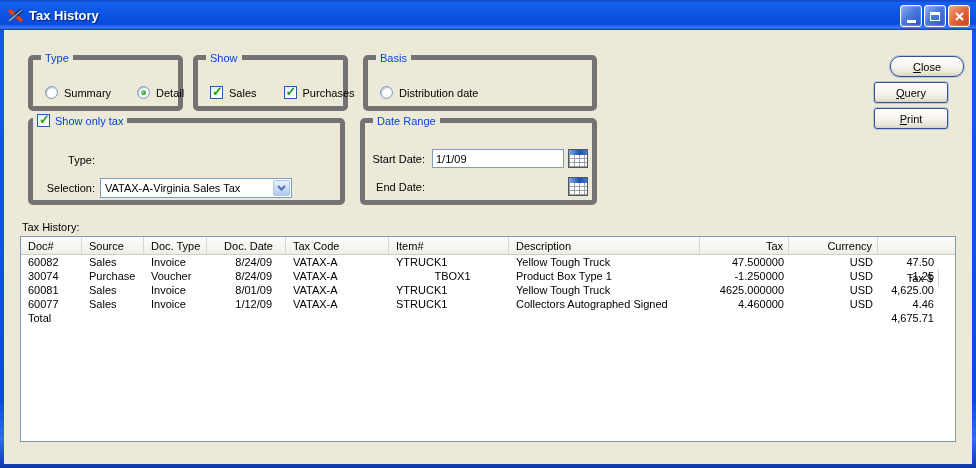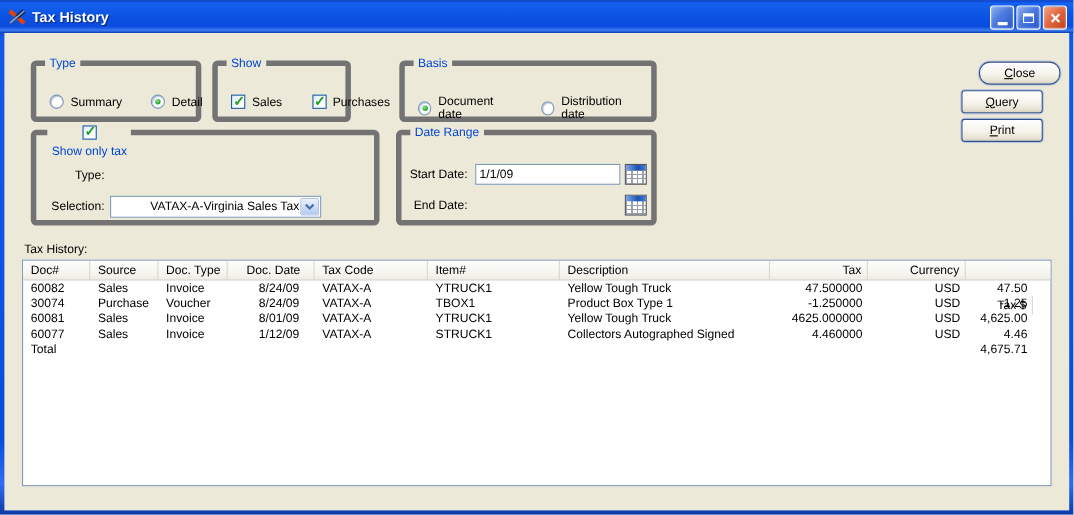--- a/index.html
+++ b/index.html
@@ -132,56 +132,52 @@
           <span class="radio"></span>
           <span>Summary</span>
         </div>
         <div class="opt">
           <span class="radio checked"></span>
           <span>Detail</span>
         </div>
       </div>
     </div>
 
-    <div class="group" style="left:189px; top:25px; width:126px; height:56px;">
+    <div class="group" style="left:189px; top:25px; width:155px; height:56px;">
       <span class="group-label">Show</span>
       <div class="group-row" style="gap:27px;">
         <div class="opt">
           <span class="checkbox checked"></span>
           <span>Sales</span>
         </div>
         <div class="opt">
           <span class="checkbox checked"></span>
           <span>Purchases</span>
         </div>
       </div>
     </div>
 
     <div class="group" style="left:359px; top:25px; width:234px; height:56px;">
       <span class="group-label">Basis</span>
       <div class="group-row" style="gap:22px;">
         <div class="opt">
-          <span class="radio checked"></span>
-          <span>Document date</span>
-        </div>
-        <div class="opt">
           <span class="radio"></span>
           <span>Distribution date</span>
         </div>
       </div>
     </div>
 
     <div class="group" style="left:24px; top:88px; width:317px; height:87px;">
-      <span class="group-label with-cb" style="left:10px;flex-direction:column;">
+      <span class="group-label with-cb" style="left:0;">
         <span class="checkbox checked"></span>
         <span>Show only tax</span>
       </span>
       <div class="field-label" style="left:0px; top:31px; width:62px;">Type:</div>
       <div class="field-label" style="left:0px; top:59px; width:62px;">Selection:</div>
-      <div class="combo" style="left:67px; top:55px; width:192px;text-align:right;">
+      <div class="combo" style="left:67px; top:55px; width:192px;">
         <span class="combo-text">VATAX-A-Virginia Sales Tax</span>
         <span class="combo-arrow">
           <svg width="9" height="6" viewBox="0 0 9 6">
               <path d="M1 1 L4.5 4.5 L8 1" stroke="#4d6fa8" stroke-width="2" fill="none"></path>
             </svg>
         </span>
       </div>
     </div>
 
     <div class="group" style="left:356px; top:88px; width:237px; height:87px;">
@@ -234,21 +230,21 @@
             <div class="td right" style="width: 89px;">47.500000</div>
             <div class="td right" style="width: 89px;">USD</div>
             <div class="td right" style="width: 61px;">47.50</div>
           </div>
           <div class="tr">
             <div class="td left" style="width: 61px;">30074</div>
             <div class="td left" style="width: 62px;">Purchase</div>
             <div class="td left" style="width: 63px;">Voucher</div>
             <div class="td right datecol" style="width: 79px;">8/24/09</div>
             <div class="td left" style="width: 103px;">VATAX-A</div>
-            <div class="td left" style="width: 120px;">TBOX1</div>
+            <div class="td left" style="width: 120px; text-align: center;">TBOX1</div>
             <div class="td left" style="width: 191px;">Product Box Type 1</div>
             <div class="td right" style="width: 89px;">-1.250000</div>
             <div class="td right" style="width: 89px;">USD</div>
             <div class="td right" style="width: 61px;">-1.25</div>
           </div>
           <div class="tr">
             <div class="td left" style="width: 61px;">60081</div>
             <div class="td left" style="width: 62px;">Sales</div>
             <div class="td left" style="width: 63px;">Invoice</div>
             <div class="td right datecol" style="width: 79px;">8/01/09</div>

